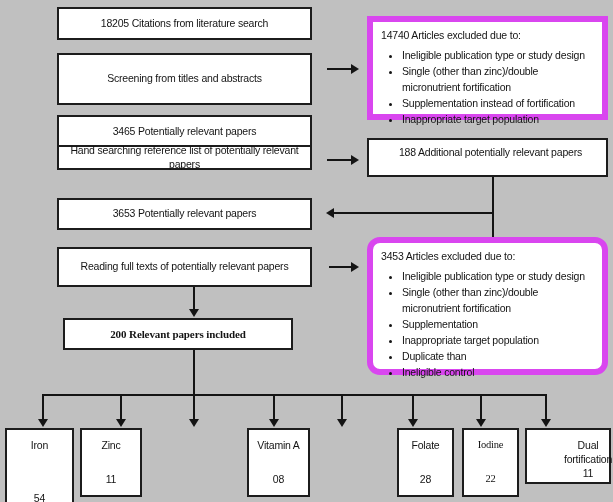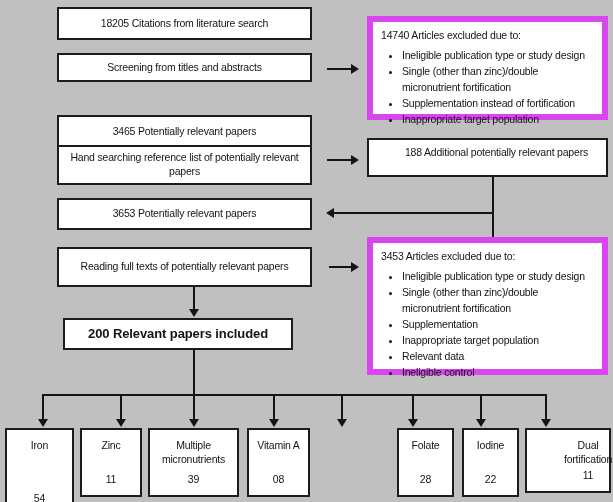--- a/index.html
+++ b/index.html
@@ -6,29 +6,29 @@
   body{font-family:"Liberation Sans",sans-serif;}
   #stage{
     position:relative;width:613px;height:502px;background:#c0c0c0;
     overflow:hidden;color:#141414;font-size:10.5px;letter-spacing:-0.2px;
   }
   .box{
     position:absolute;background:#fff;border:2px solid #1c1c1c;
     box-sizing:border-box;display:flex;align-items:center;justify-content:center;
     text-align:center;line-height:1.3;padding:1px 4px;
   }
-  .box.bold{font-weight:700;font-size:13px;letter-spacing:-0.1px;}
+  .box.bold{font-weight:700;font-size:11px;letter-spacing:-0.1px;font-family:Liberation Serif, serif;}
   .panel{
     position:absolute;background:#fff;border:6px solid #d946ef;
     box-sizing:border-box;text-align:left;padding:5px 4px 2px 8px;line-height:16px;
   }
   .panel .title{margin:0;}
   .panel ul{margin:4px;padding-left:17px;list-style:disc;}
   .panel li{margin:0;padding:0;}
-  .toplign{align-items:flex-start;justify-content:flex-end;text-align:left;padding:6px 18px 2px 8px;}
+  .toplign{align-items:flex-start;justify-content:center;text-align:left;padding:6px 2px 2px 8px;}
   .catbox{
     position:absolute;background:#fff;border:2px solid #1c1c1c;box-sizing:border-box;
     display:flex;flex-direction:column;justify-content:space-between;align-items:center;
     text-align:center;padding:8px 2px 9px;line-height:1.35;
   }
   .hline,.vline{position:absolute;background:#141414;}
   .hline{height:2px;}
   .vline{width:2px;}
   .head-right{position:absolute;width:0;height:0;border-top:5px solid transparent;border-bottom:5px solid transparent;border-left:8px solid #141414;}
   .head-left{position:absolute;width:0;height:0;border-top:5px solid transparent;border-bottom:5px solid transparent;border-right:8px solid #141414;}
@@ -36,29 +36,29 @@
 </style>
 </head>
 <body>
 
 <div id="stage">
 
   <div class="box" style="left:57px;top:7px;width:255px;height:33px;">
     <span>18205 Citations from literature search</span>
   </div>
 
-  <div class="box" style="left:57px;top:53px;width:255px;height:29px;">
+  <div class="box" style="left:57px;top:53px;width:255px;height:52px;">
     <span>Screening from titles and abstracts</span>
   </div>
 
   <div class="box" style="left:57px;top:97px;width:255px;height:33px;margin-top:18px;">
     <span>3465 Potentially relevant papers</span>
   </div>
 
-  <div class="box" style="left:57px;top:145px;width:255px;height:40px;">
+  <div class="box" style="left:57px;top:145px;width:255px;height:25px;">
     <span>Hand searching reference list of potentially relevant papers</span>
   </div>
 
   <div class="box" style="left:57px;top:198px;width:255px;height:32px;">
     <span>3653 Potentially relevant papers</span>
   </div>
 
   <div class="box" style="left:57px;top:247px;width:255px;height:40px;">
     <span>Reading full texts of potentially relevant papers</span>
   </div>
@@ -74,28 +74,28 @@
       <li>Single (other than zinc)/double micronutrient fortification</li>
       <li>Supplementation instead of fortification</li>
       <li>Inappropriate target population</li>
     </ul>
   </div>
 
   <div class="box toplign" style="left:367px;top:138px;width:241px;height:39px;">
     <span>188 Additional potentially relevant papers</span>
   </div>
 
-  <div class="panel" style="left:367px;top:237px;width:241px;height:138px;">
+  <div class="panel" style="left:367px;top:237px;width:241px;height:138px;border-radius:13px;">
     <div class="title">3453 Articles excluded due to:</div>
     <ul>
       <li>Ineligible publication type or study design</li>
       <li>Single (other than zinc)/double micronutrient fortification</li>
       <li>Supplementation</li>
       <li>Inappropriate target population</li>
-      <li>Relevant data</li>
+      <li>Duplicate than</li>
       <li>Ineligible control</li>
     </ul>
   </div>
 
   <div class="hline" style="left:327px;top:68px;width:25px;"></div>
   <div class="head-right" style="left:351px;top:64px;"></div>
 
   <div class="hline" style="left:327px;top:159px;width:25px;"></div>
   <div class="head-right" style="left:351px;top:155px;"></div>
 
@@ -130,34 +130,30 @@
   <div class="head-down" style="left:541px;top:419px;"></div>
 
   <div class="catbox" style="left:5px;top:428px;width:69px;height:88px;">
     <span>Iron</span>
     <span>54</span>
   </div>
   <div class="catbox" style="left:80px;top:428px;width:62px;height:69px;">
     <span>Zinc</span>
     <span>11</span>
   </div>
-  <div class="catbox" style="left:148px;top:428px;width:91px;height:69px;">
-    <span>Multiple micronutrients</span>
-    <span>39</span>
-  </div>
   <div class="catbox" style="left:247px;top:428px;width:63px;height:69px;">
     <span>Vitamin A</span>
     <span>08</span>
   </div>
   <div class="catbox" style="left:397px;top:428px;width:57px;height:69px;">
     <span>Folate</span>
     <span>28</span>
   </div>
-  <div class="catbox" style="left:462px;top:428px;width:57px;height:69px;">
+  <div class="catbox" style="left:462px;top:428px;width:57px;height:69px;font-family:Liberation Serif, serif;">
     <span>Iodine</span>
     <span>22</span>
   </div>
-  <div class="catbox" style="left:525px;top:428px;width:86px;height:65px;padding-left:42px;">
+  <div class="catbox" style="left:525px;top:428px;width:86px;height:56px;padding-left:42px;">
     <span>Dual fortification</span>
     <span>11</span>
   </div>
 
 </div>
 
 </body></html>

